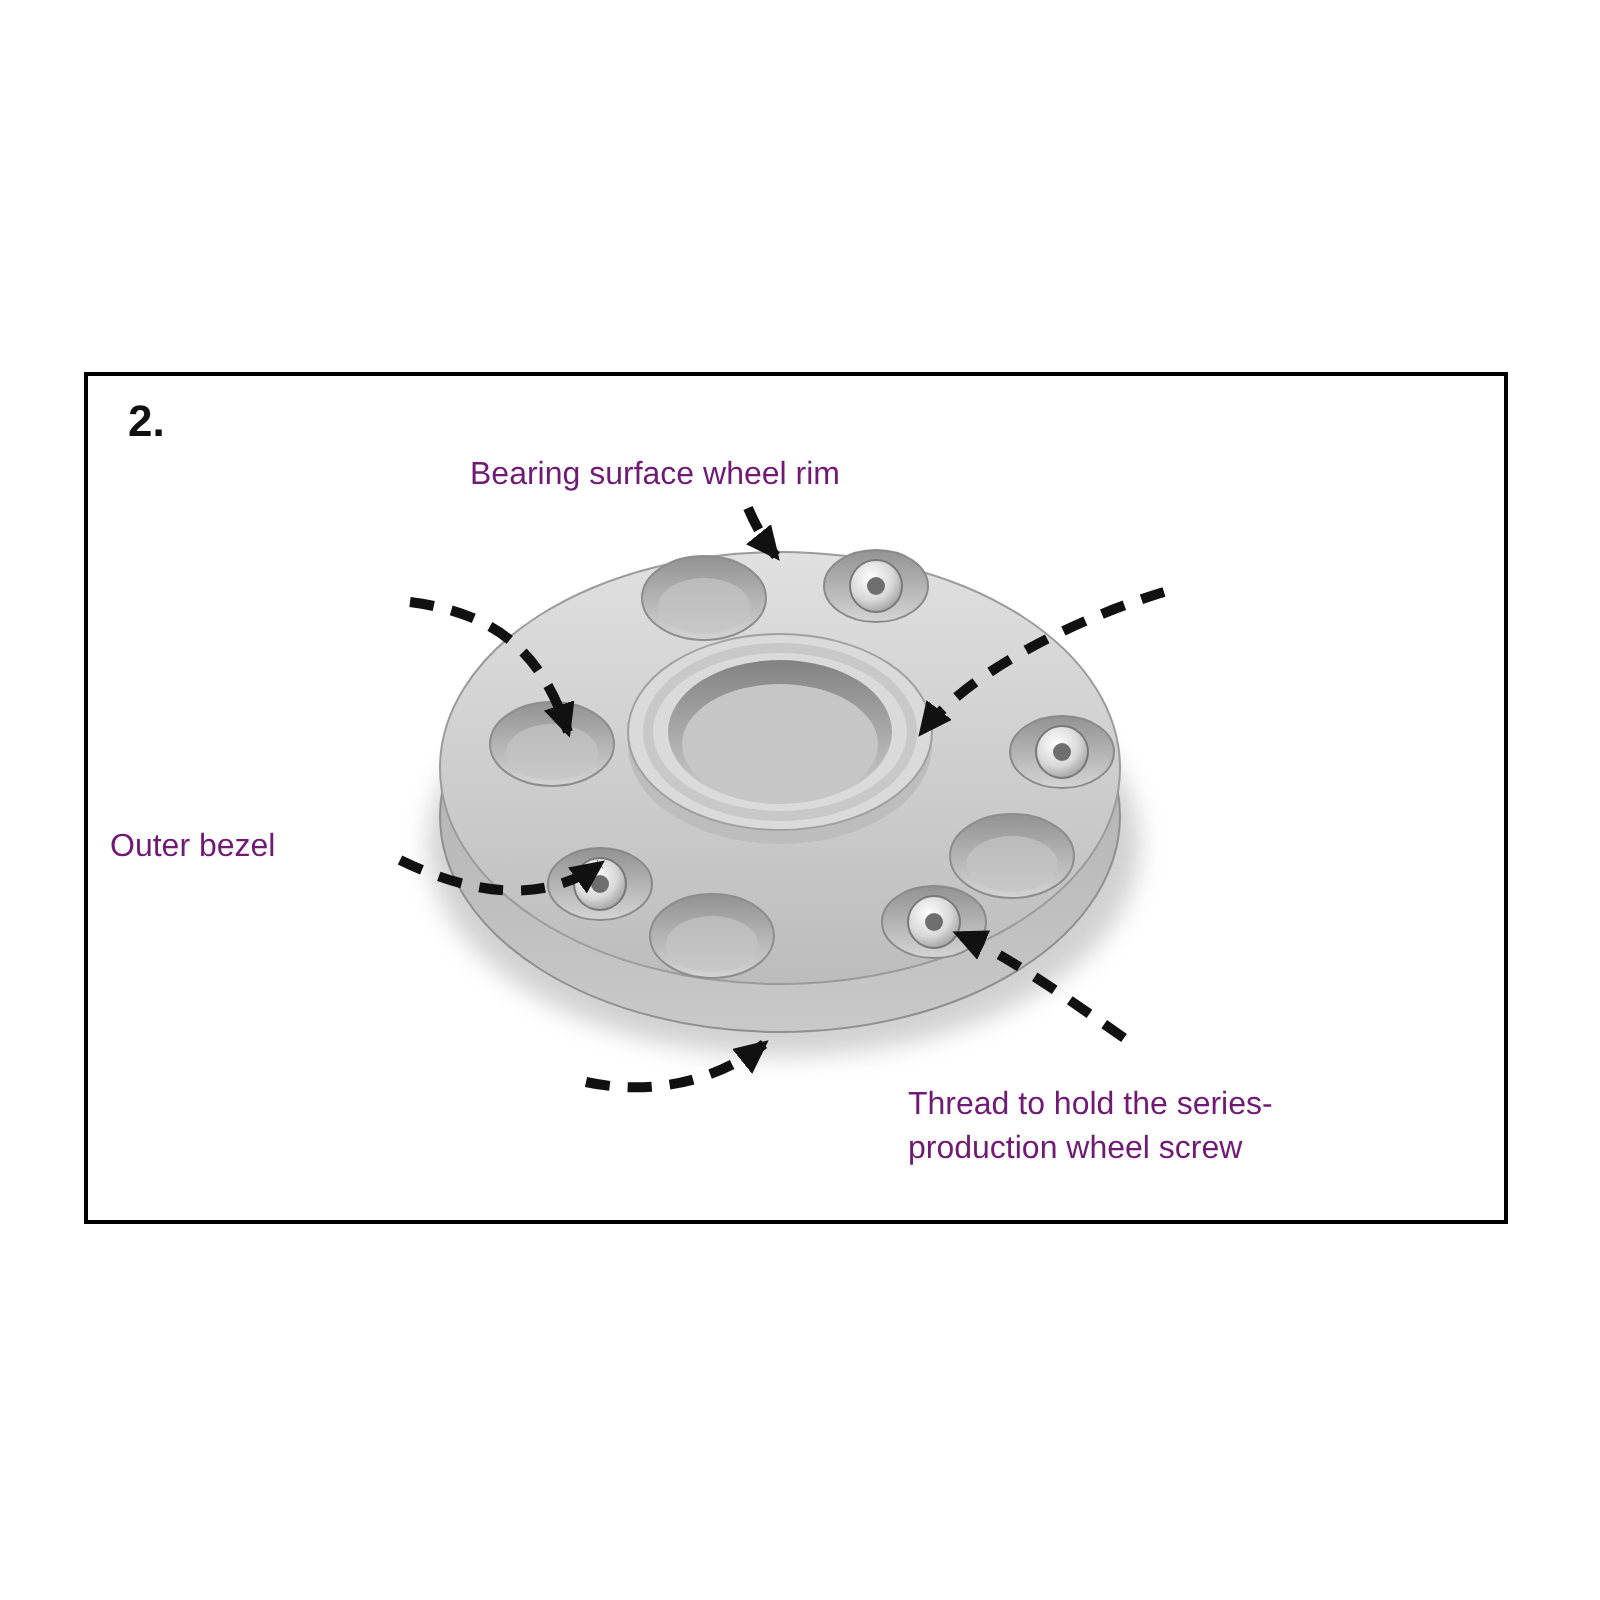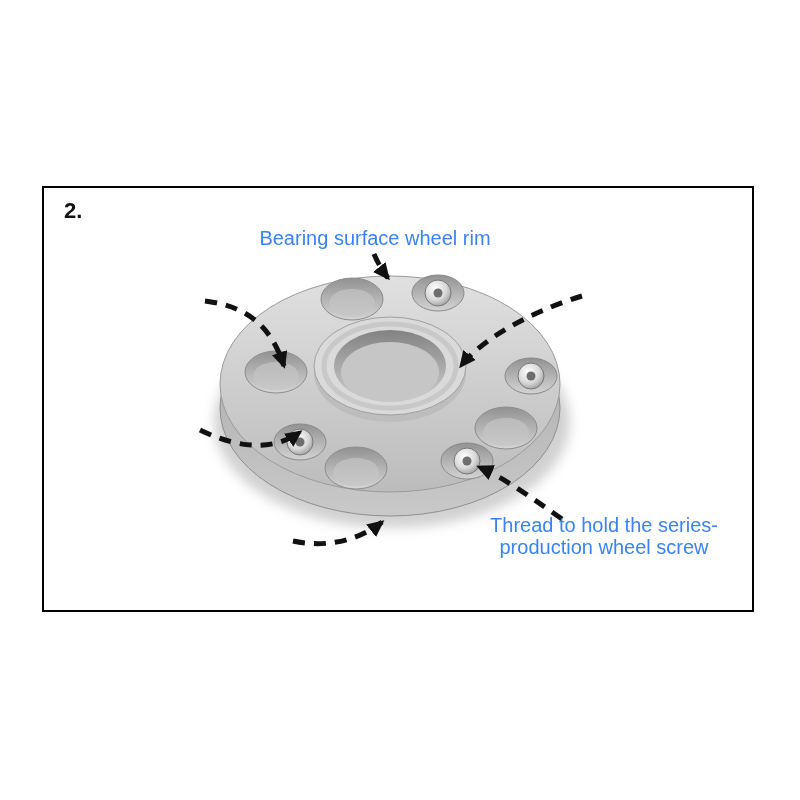--- a/index.html
+++ b/index.html
@@ -18,32 +18,32 @@
     background:#ffffff;
     box-sizing:border-box;
   }
   .step{
     position:absolute;
     left:64px;top:198px;
     font-size:22px;font-weight:bold;
   }
   .label{
     position:absolute;
-    font-size:20px;
+    font-size:16px;
     line-height:22px;
-    text-align:center;
+    text-align:left;
     white-space:pre-line;
-    color:#3b82f6;
+    color:#701a75;
   }
   #lbl-bearing   {left:235px;top:227px;width:280px;}
   #lbl-tapered   {left:37px; top:261px;width:192px;}
   #lbl-center    {left:496px;top:257px;width:258px;}
   #lbl-bezel     {left:55px; top:413px;width:146px;}
   #lbl-thickness {left:121px;top:514px;width:200px;}
-  #lbl-thread    {left:454px;top:514px;width:300px;}
+  #lbl-thread    {left:454px;top:542px;width:300px;}
   svg{position:absolute;left:0;top:0;}
 </style>
 </head>
 <body>
 
 <div id="canvas">
 
   <div class="frame"></div>
 
   <div class="step">2.</div>
@@ -138,18 +138,19 @@
     <path d="M582,296 C542,308 486,334 461,366" fill="none" stroke="#111111" stroke-width="5" stroke-dasharray="12 9" marker-end="url(#ah)"></path>
     <path d="M200,430 C245,452 278,448 300,432" fill="none" stroke="#111111" stroke-width="5" stroke-dasharray="12 9" marker-end="url(#ah)"></path>
     <path d="M293,541 C330,549 362,538 382,522" fill="none" stroke="#111111" stroke-width="5" stroke-dasharray="12 9" marker-end="url(#ah)"></path>
     <path d="M562,519 C522,491 502,477 479,467" fill="none" stroke="#111111" stroke-width="5" stroke-dasharray="12 9" marker-end="url(#ah)"></path>
   </svg>
 
   <div id="lbl-bearing" class="label">Bearing surface wheel rim</div>
 
 
 
+  <div id="lbl-bezel" class="label">Outer bezel</div>
 
 
   <div id="lbl-thread" class="label">Thread to hold the series-
 production wheel screw</div>
 
 </div>
 
 </body></html>

